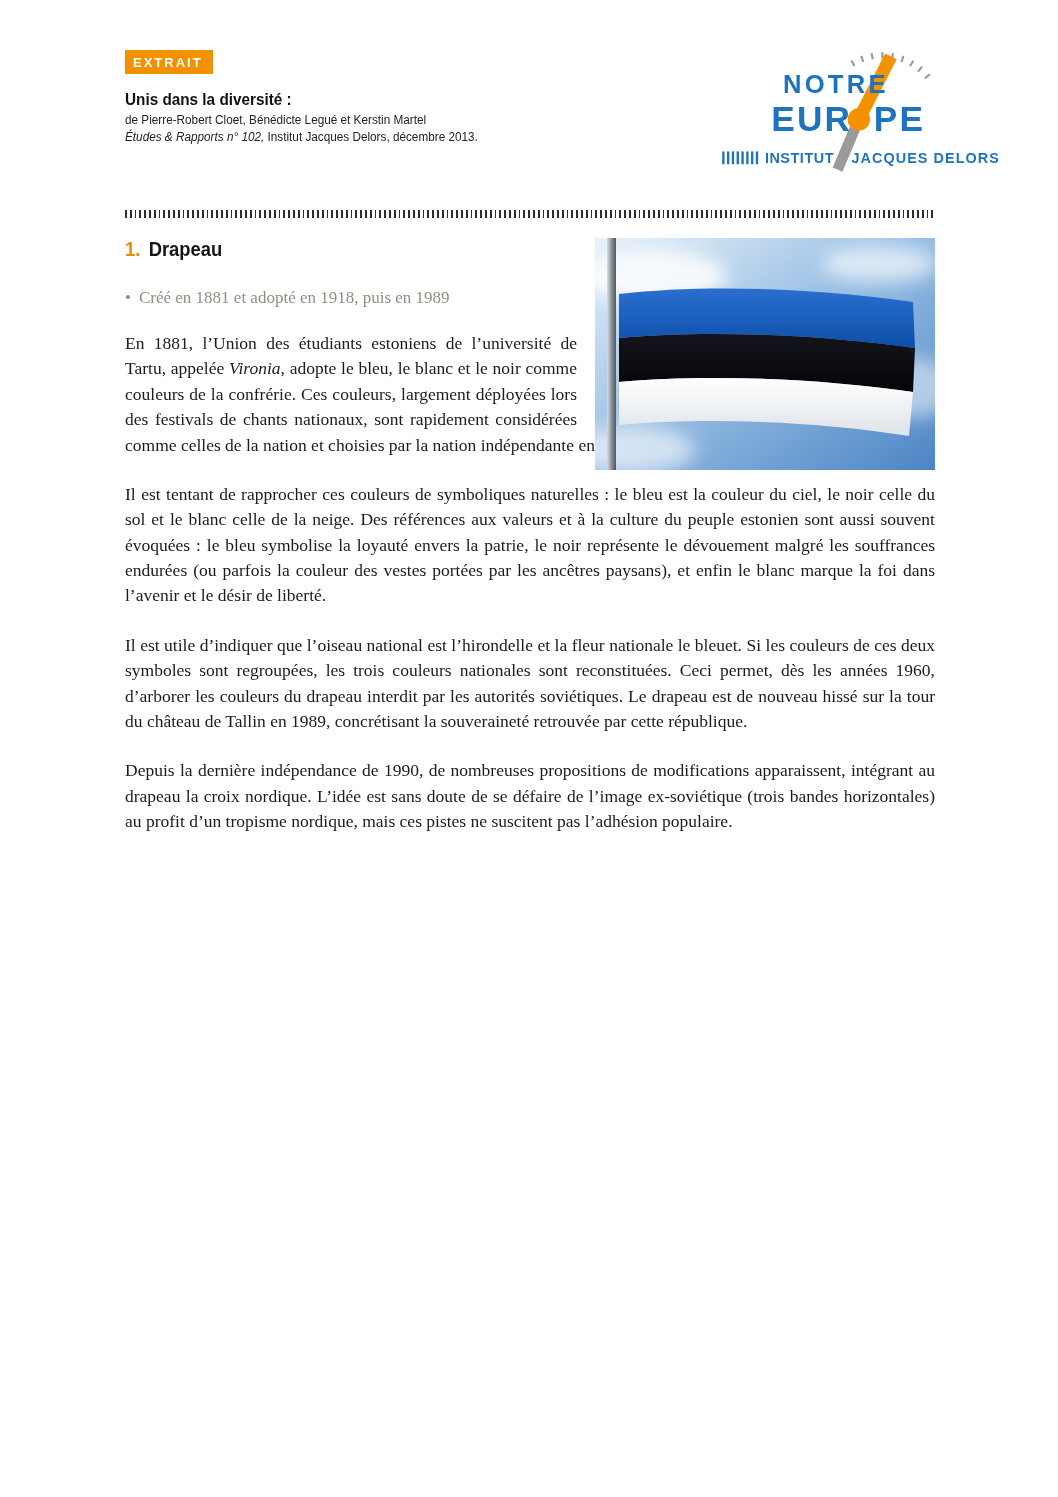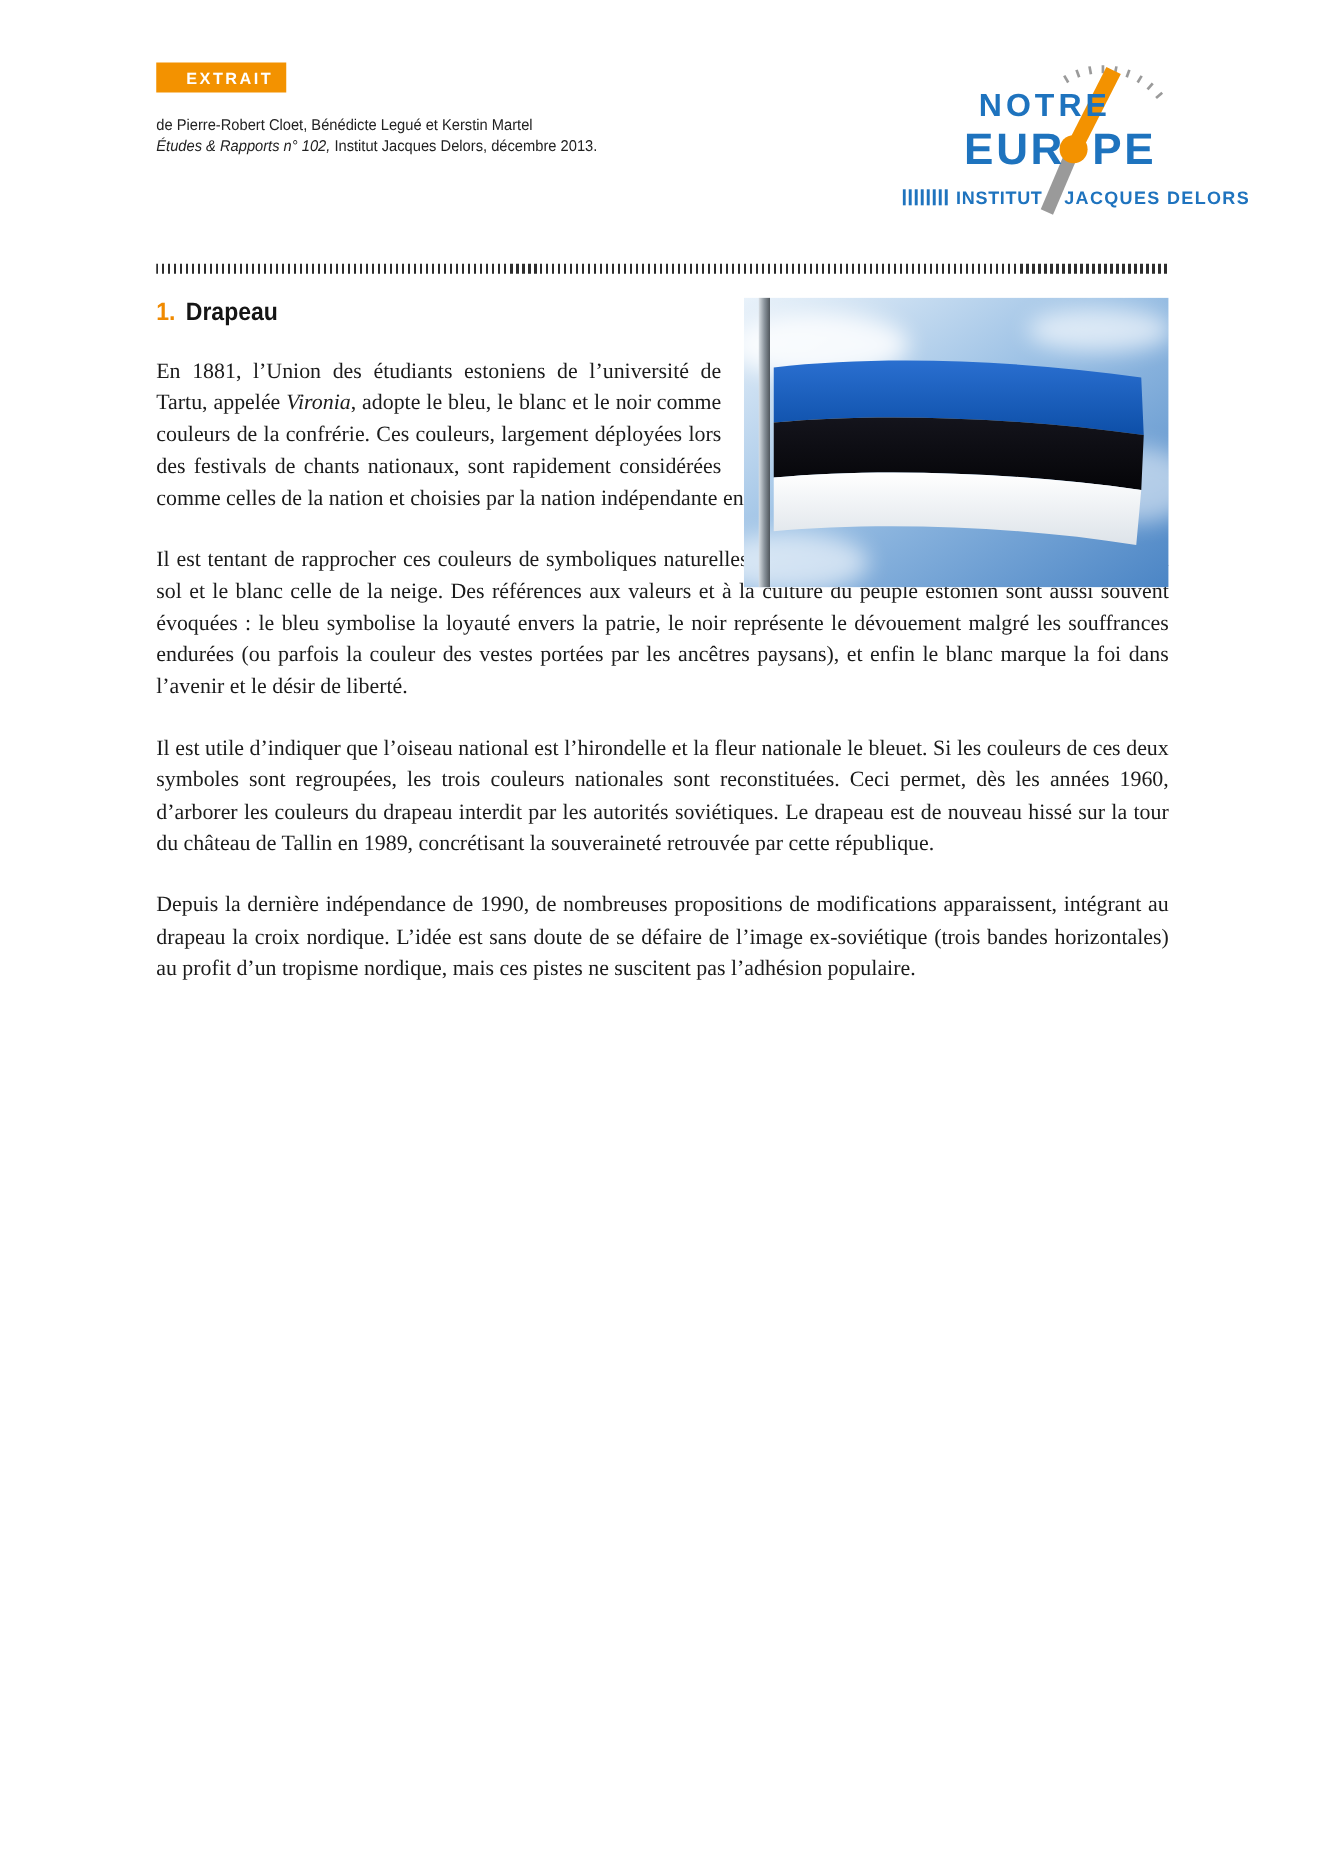--- a/index.html
+++ b/index.html
@@ -10,21 +10,21 @@
   }
   
   .header-row {
     display:flex; justify-content:space-between; align-items:flex-start;
     padding:50px 58px 0 125px;
   }
   .header-left { max-width:560px; }
   .badge {
     display:inline-block; background:#F39200; color:#fff;
     font-family:"Liberation Sans", sans-serif; font-weight:bold;
-    font-size:13px; letter-spacing:2px; padding:5px 10px 4px 24px;
+    font-size:13px; letter-spacing:2px; padding:5px 10px 4px 8px;
     margin-bottom:16px;
   }
   .title1 {
     font-family:"Liberation Sans", sans-serif; font-weight:bold;
     font-size:17px; color:#111; display:inline-block;
     transform:scaleX(.9); transform-origin:left center;
   }
   .title2 {
     font-family:"Liberation Sans", sans-serif; font-weight:bold;
     font-size:18px; color:#111; display:inline-block;
@@ -71,20 +71,21 @@
   }
 </style>
 </head>
 <body>
 
 <div class="page">
 
   <div class="header-row">
     <div class="header-left">
       <span class="badge">EXTRAIT</span>
+      <div><span class="title1">Unis dans la diversité :</span></div>
       <span class="authors">de Pierre-Robert Cloet, Bénédicte Legué et Kerstin Martel</span>
       <span class="series"><em>Études &amp; Rapports n° 102,</em><span> Institut Jacques Delors, décembre 2013.</span></span>
     </div>
 
     <div class="logo-box">
       <svg width="278" height="126" viewBox="0 0 260 118">
         <g stroke="#9a9a9a" stroke-width="2">
           <line x1="124" y1="15" x2="121" y2="9.8"></line>
           <line x1="132.2" y1="11.1" x2="130.2" y2="5.5"></line>
           <line x1="141" y1="8.8" x2="139.9" y2="2.9"></line>
@@ -118,20 +119,23 @@
   </div>
 
   <div class="hatch-divider"></div>
 
   <div class="content">
 
     <div class="section-heading">
       <span class="section-number">1.</span><span>Drapeau</span>
     </div>
 
+    <div class="bullet-note">
+      <span class="dot">•</span><span>Créé en 1881 et adopté en 1918, puis en 1989</span>
+    </div>
 
     <div class="body-text">
       <div class="flag-float-spacer" aria-hidden="true"></div>
       <p><span>En 1881, l’Union des étudiants estoniens de l’université de Tartu, appelée </span><em>Vironia</em><span>, adopte le bleu, le blanc et le noir comme couleurs de la confrérie. Ces couleurs, largement déployées lors des festivals de chants nationaux, sont rapidement considérées comme celles de la nation et choisies par la nation indépendante en 1920.</span></p>
       <p>Il est tentant de rapprocher ces couleurs de symboliques naturelles : le bleu est la couleur du ciel, le noir celle du sol et le blanc celle de la neige. Des références aux valeurs et à la culture du peuple estonien sont aussi souvent évoquées : le bleu symbolise la loyauté envers la patrie, le noir représente le dévouement malgré les souffrances endurées (ou parfois la couleur des vestes portées par les ancêtres paysans), et enfin le blanc marque la foi dans l’avenir et le désir de liberté.</p>
       <p>Il est utile d’indiquer que l’oiseau national est l’hirondelle et la fleur nationale le bleuet. Si les couleurs de ces deux symboles sont regroupées, les trois couleurs nationales sont reconstituées. Ceci permet, dès les années 1960, d’arborer les couleurs du drapeau interdit par les autorités soviétiques. Le drapeau est de nouveau hissé sur la tour du château de Tallin en 1989, concrétisant la souveraineté retrouvée par cette république.</p>
       <p>Depuis la dernière indépendance de 1990, de nombreuses propositions de modifications apparaissent, intégrant au drapeau la croix nordique. L’idée est sans doute de se défaire de l’image ex-soviétique (trois bandes horizontales) au profit d’un tropisme nordique, mais ces pistes ne suscitent pas l’adhésion populaire.</p>
     </div>
   </div>
 

